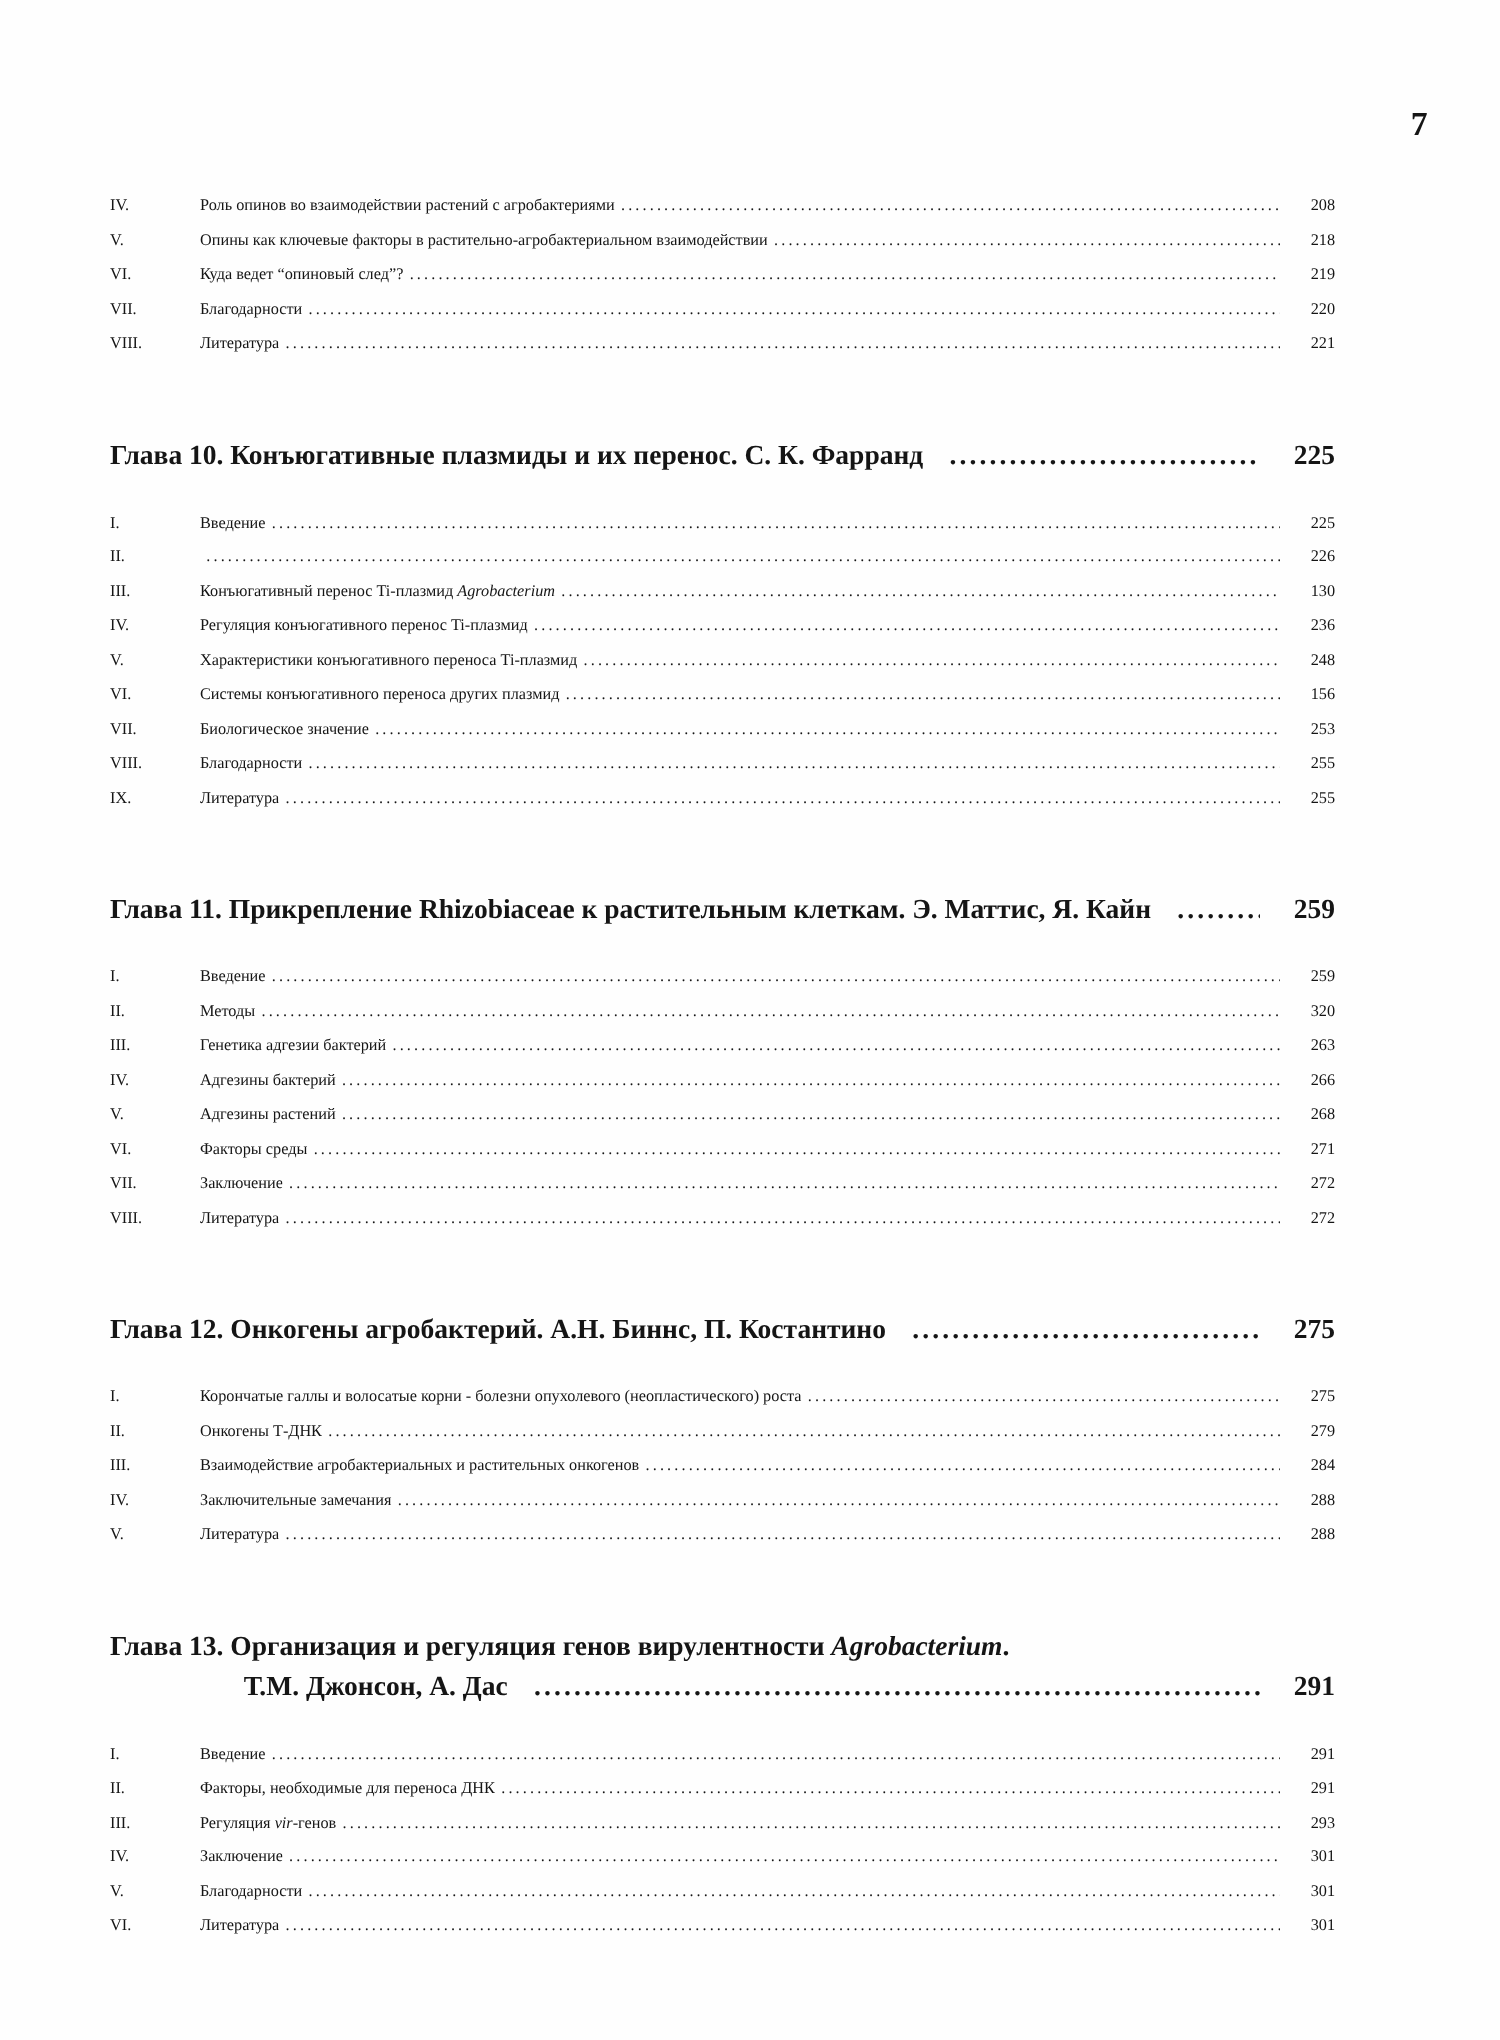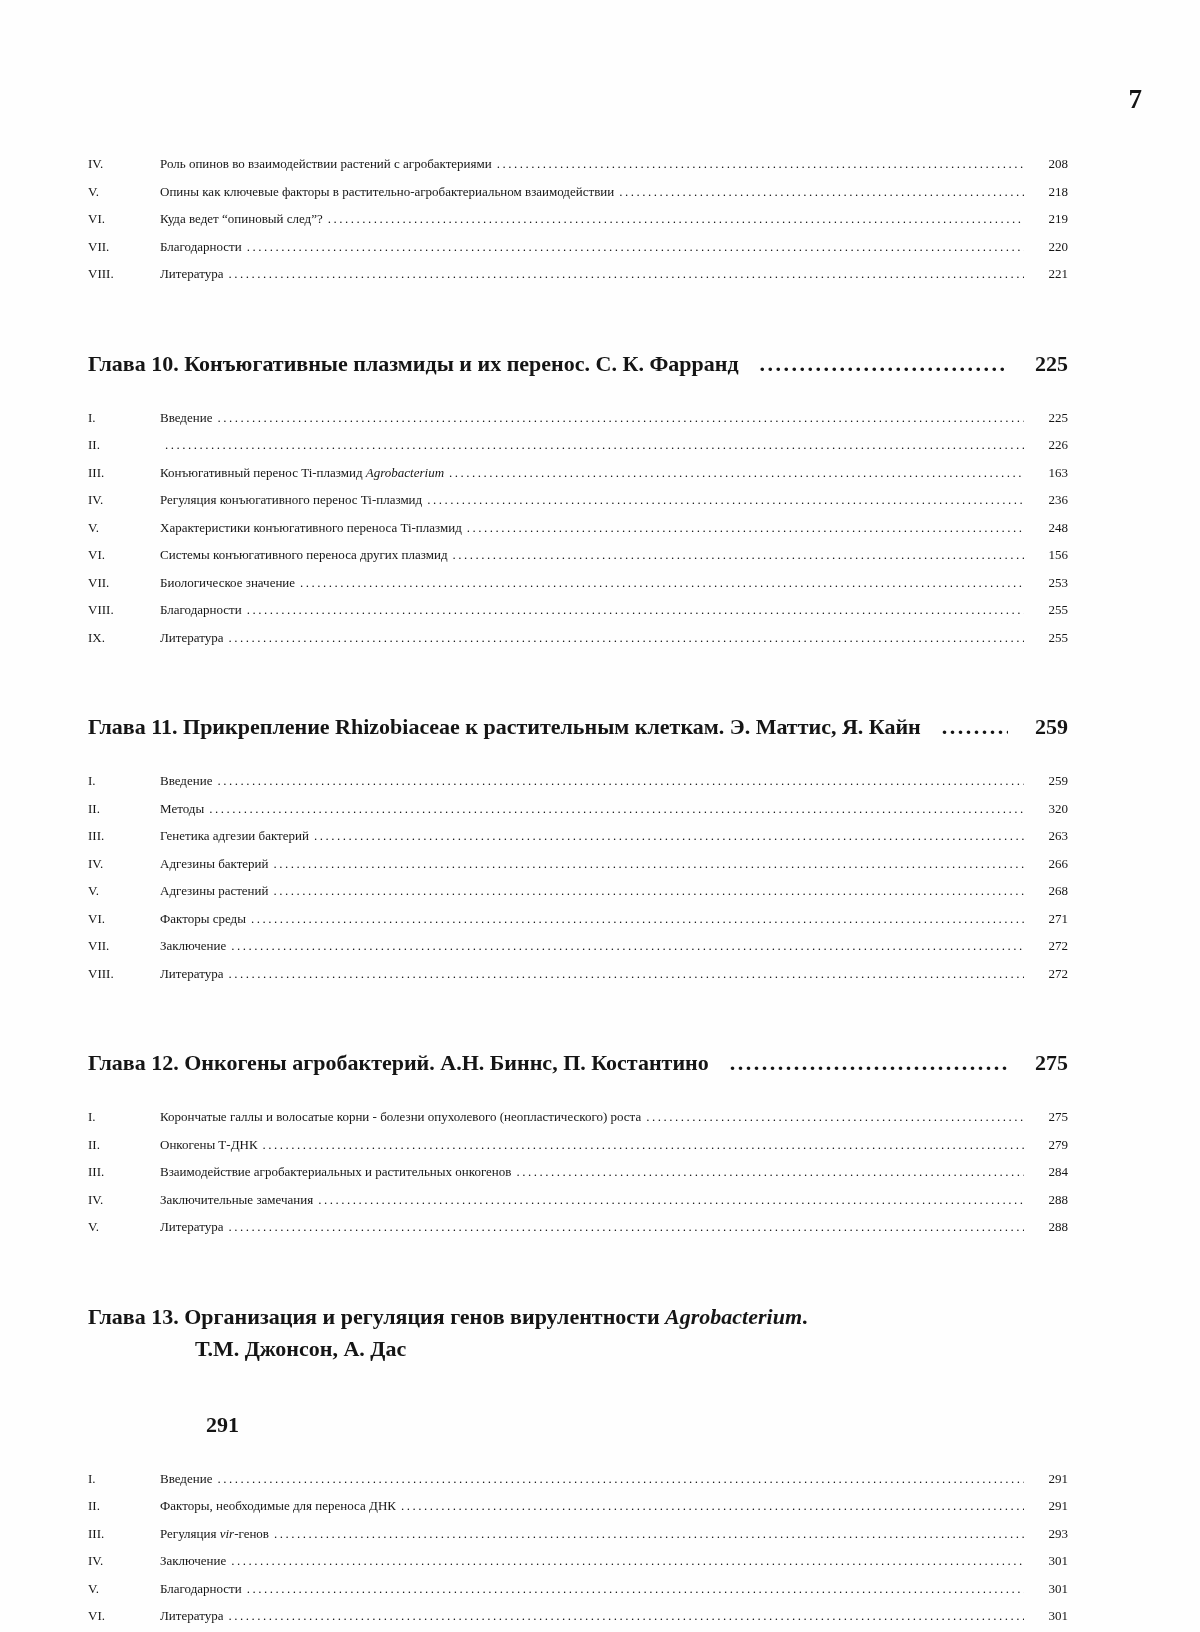--- a/index.html
+++ b/index.html
@@ -33,21 +33,21 @@
     margin-top: 60px;
     font-weight: bold;
     font-size: 22px;
     line-height: 32px;
   }
   .hline {
     display: flex;
     align-items: baseline;
     gap: 16px;
   }
-  .hline.indent { padding-left: 107px; flex-direction: column; }
+  .hline.indent { padding-left: 107px; }
   .htext { white-space: nowrap; flex: 0 1 auto; overflow: hidden; }
 
   
   .entries {
     font-size: 13px;
     line-height: 27.5px;
   }
   .heading + .entries { margin-top: 24px; }
   .toc-section:first-child .entries { margin-top: 0; }
   .entry {
@@ -137,21 +137,21 @@
           </div>
           <div class="entry">
             <span class="num">II.</span>
             <span class="dots"></span>
             <span class="pagenum">226</span>
           </div>
           <div class="entry">
             <span class="num">III.</span>
             <span class="title"><span>Конъюгативный перенос Ti-плазмид </span><span class="it">Agrobacterium</span></span>
             <span class="dots"></span>
-            <span class="pagenum">163</span>
+            <span class="pagenum">130</span>
           </div>
           <div class="entry">
             <span class="num">IV.</span>
             <span class="title"><span>Регуляция конъюгативного перенос Ti-плазмид</span></span>
             <span class="dots"></span>
             <span class="pagenum">236</span>
           </div>
           <div class="entry">
             <span class="num">V.</span>
             <span class="title"><span>Характеристики конъюгативного переноса Ti-плазмид</span></span>

